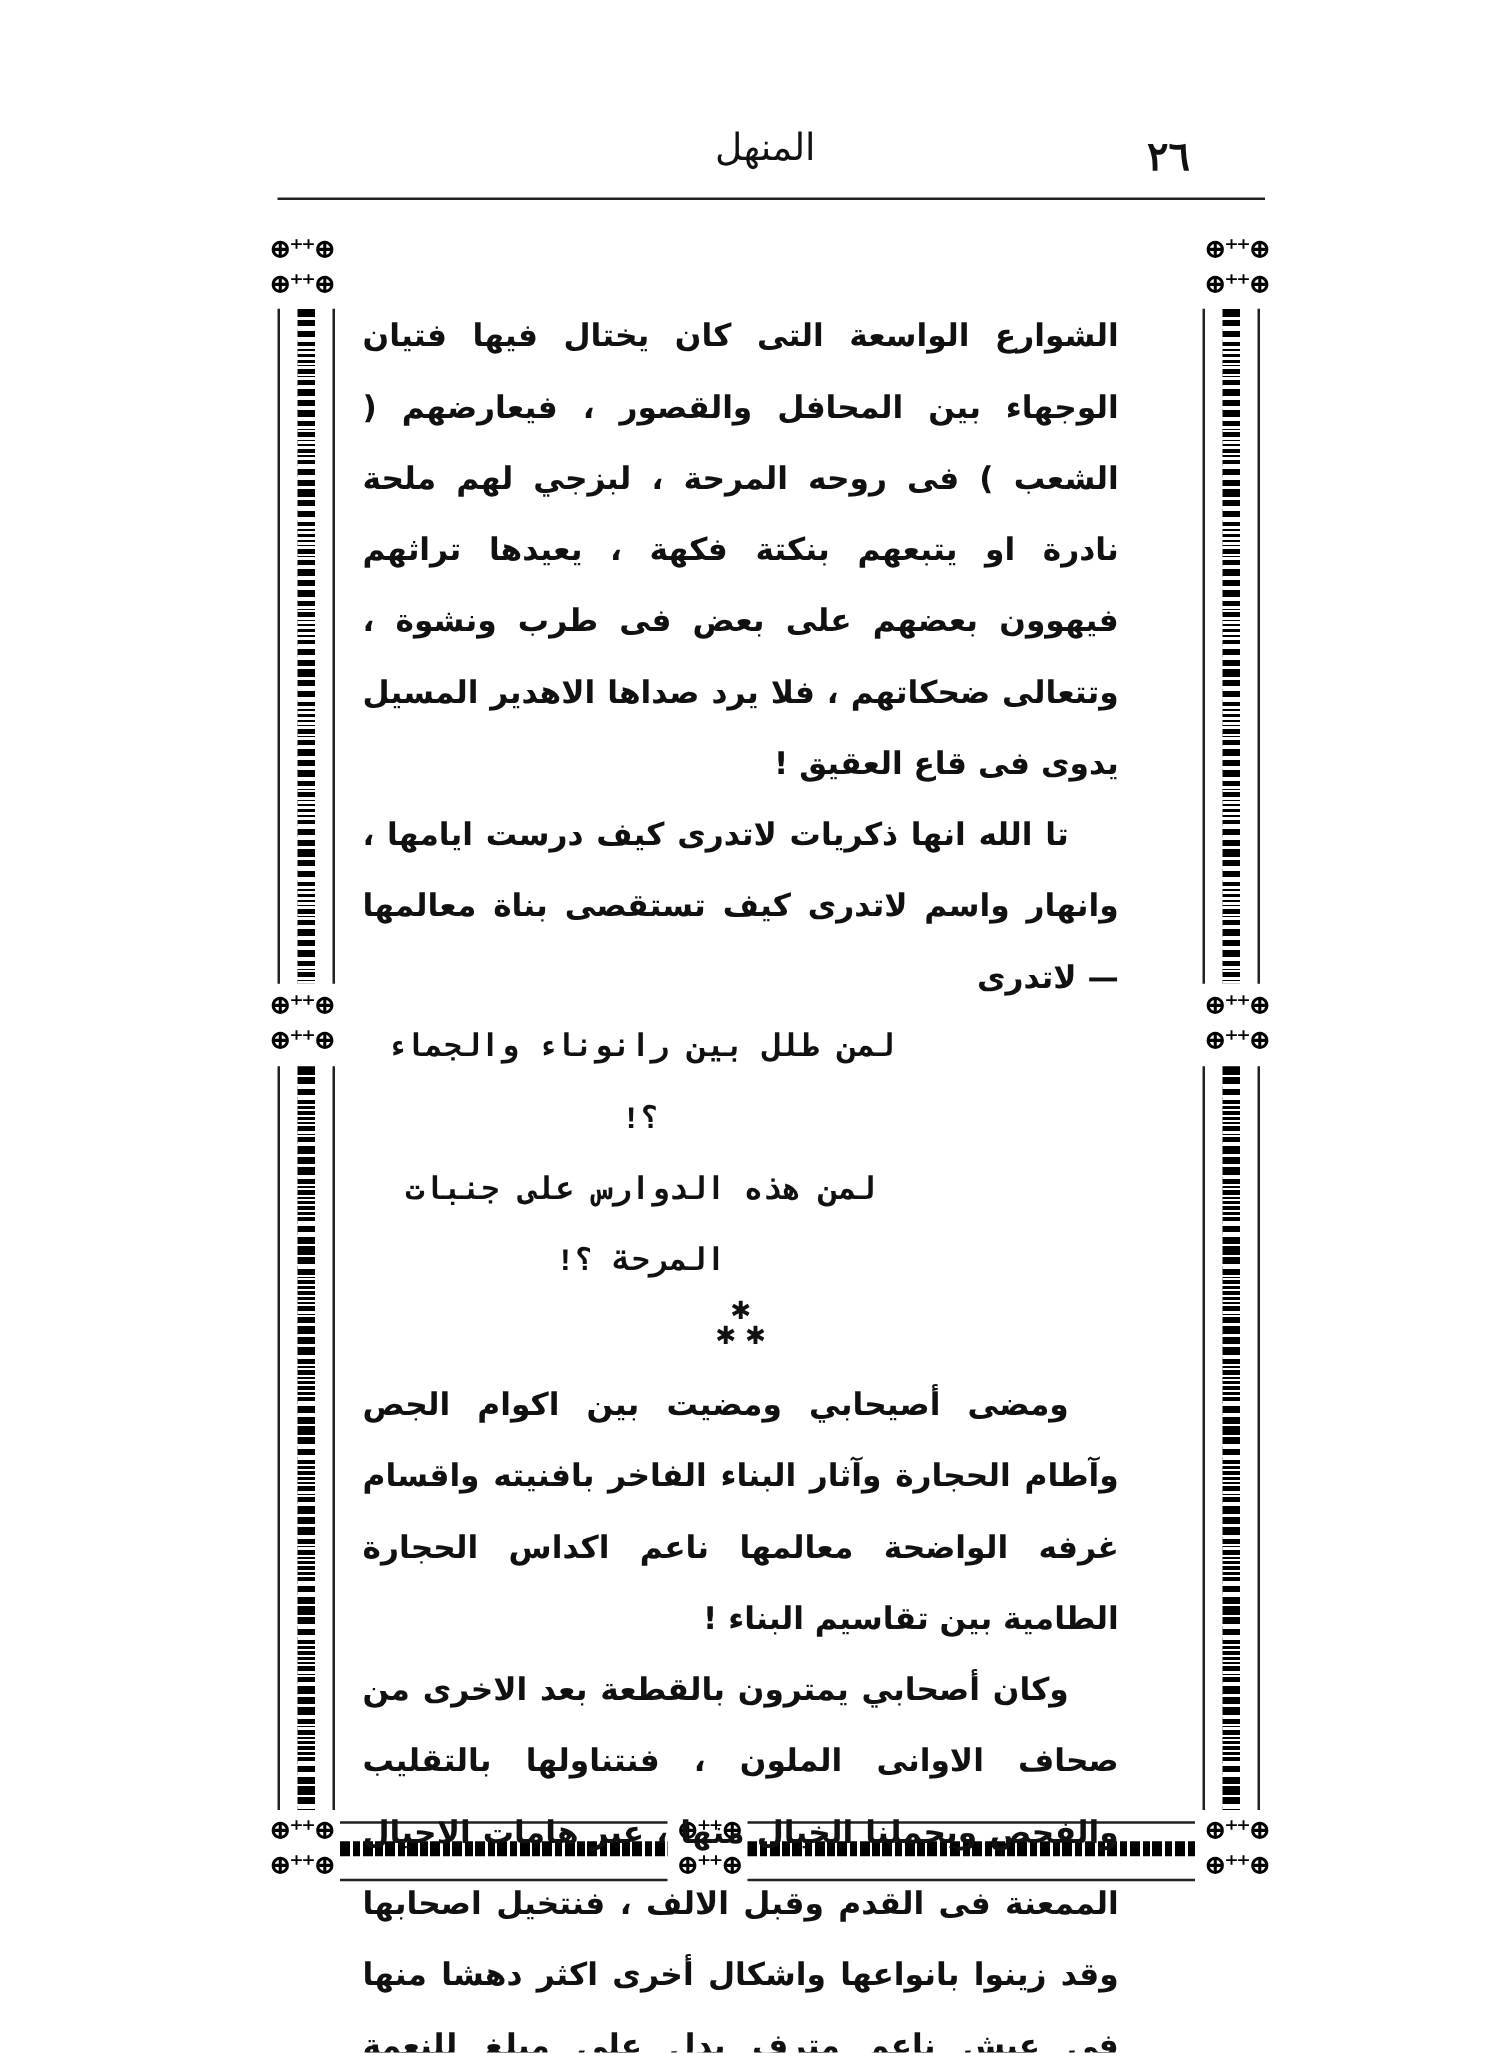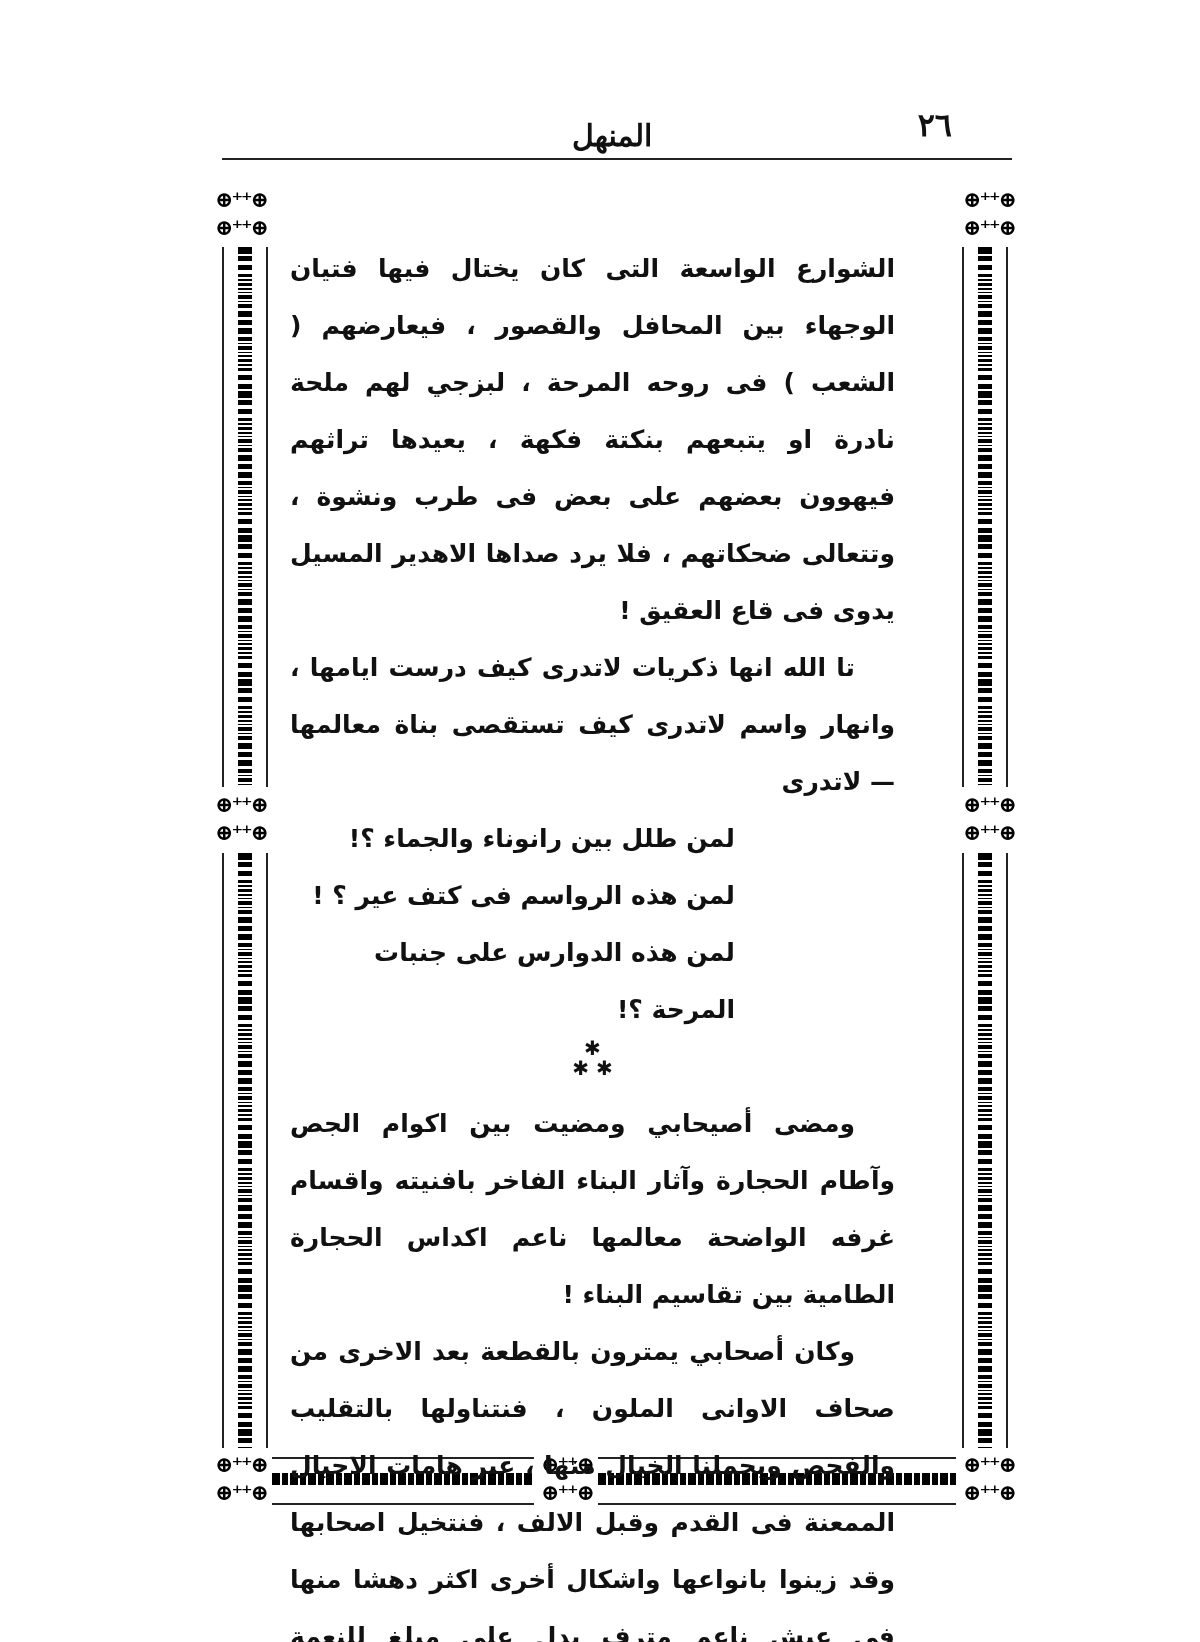--- a/index.html
+++ b/index.html
@@ -8,21 +8,21 @@
     font-family: "DejaVu Serif", serif; color: #111;
     overflow: hidden;
   }
   .header {
     position: absolute; left: 222px; top: 100px; width: 790px; height: 58px;
   }
   .page-num {
     position: absolute; right: 60px; top: 6px; font-size: 32px; font-weight: bold;
   }
   .running-title {
-    position: absolute; left: 350px; top: 18px; font-size: 30px; font-weight: bold;
+    position: absolute; left: 350px; top: 0; font-size: 30px; font-weight: normal;
   }
   .header-rule {
     position: absolute; left: 0; right: 0; top: 58px; height: 2px; background: #222;
   }
 
   
   .frame { position: absolute; left: 220px; top: 185px; width: 790px; height: 1325px; }
   .corner {
     position: absolute; width: 62px; height: 62px;
     font-size: 22px; line-height: 28px; text-align: center; color: #000;
@@ -45,21 +45,21 @@
   .hline { position: absolute; height: 2px; background: #222; }
 
   .body-text {
     position: absolute; left: 290px; top: 240px; width: 605px;
     direction: rtl; text-align: justify;
     font-family: "DejaVu Sans", sans-serif; font-size: 25px; line-height: 57px;
     font-weight: bold;
   }
   .para { margin: 0; text-align-last: right; }
   .para.indent { text-indent: 40px; }
-  .verse { margin: 0; padding-right: 160px; text-align: right; }
+  .verse { margin: 0; padding-right: 160px; text-align: center; font-family: Liberation Mono, monospace; }
   .separator {
     text-align: center; direction: ltr; height: 57px; line-height: 20px;
     font-size: 20px;
   }
   .separator span { display: block; }
 </style>
 </head>
 <body>
 
 <div class="header">
@@ -97,21 +97,20 @@
   <div class="hline" style="left:52px;width:262px;top:1318px;"></div>
   <div class="hline" style="left:378px;width:358px;top:1272px;"></div>
   <div class="chain-h" style="left:378px;width:358px;top:1288px;"></div>
   <div class="hline" style="left:378px;width:358px;top:1318px;"></div>
 </div>
 
 <div class="body-text">
   <p class="para">الشوارع الواسعة التى كان يختال فيها فتيان الوجهاء بين المحافل والقصور ، فيعارضهم ( الشعب ) فى روحه المرحة ، لبزجي لهم ملحة نادرة او يتبعهم بنكتة فكهة ، يعيدها تراثهم فيهوون بعضهم على بعض فى طرب ونشوة ، وتتعالى ضحكاتهم ، فلا يرد صداها الاهدير المسيل يدوى فى قاع العقيق !</p>
   <p class="para indent">تا الله انها ذكريات لاتدرى كيف درست ايامها ، وانهار واسم لاتدرى كيف تستقصى بناة معالمها — لاتدرى</p>
   <p class="verse">لمن طلل بين رانوناء والجماء ؟!</p>
-  <p class="verse">لمن هذه الرواسم فى كتف عير ؟ !</p>
   <p class="verse">لمن هذه الدوارس على جنبات المرحة ؟!</p>
   <div class="separator">
     <span>✱</span>
     <span>✱ ✱</span>
   </div>
   <p class="para indent">ومضى أصيحابي ومضيت بين اكوام الجص وآطام الحجارة وآثار البناء الفاخر بافنيته واقسام غرفه الواضحة معالمها ناعم اكداس الحجارة الطامية بين تقاسيم البناء !</p>
   <p class="para indent">وكان أصحابي يمترون بالقطعة بعد الاخرى من صحاف الاوانى الملون ، فنتناولها بالتقليب والفحص ويحملنا الخيال منها ، عبر هامات الاجيال الممعنة فى القدم وقبل الالف ، فنتخيل اصحابها وقد زينوا بانواعها واشكال أخرى اكثر دهشا منها فى عيش ناعم مترف يدل على مبلغ للنعمة والرقى العمرانى !</p>
 
 </div>
 

